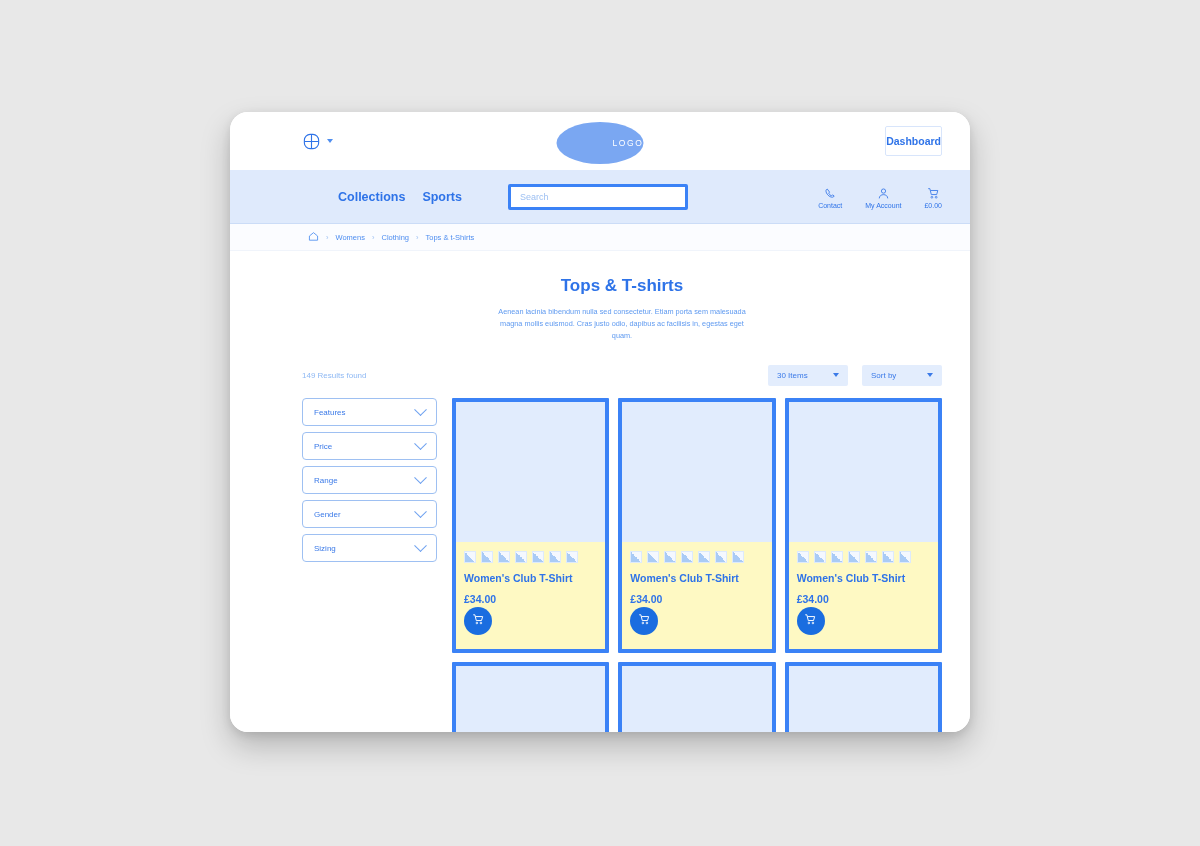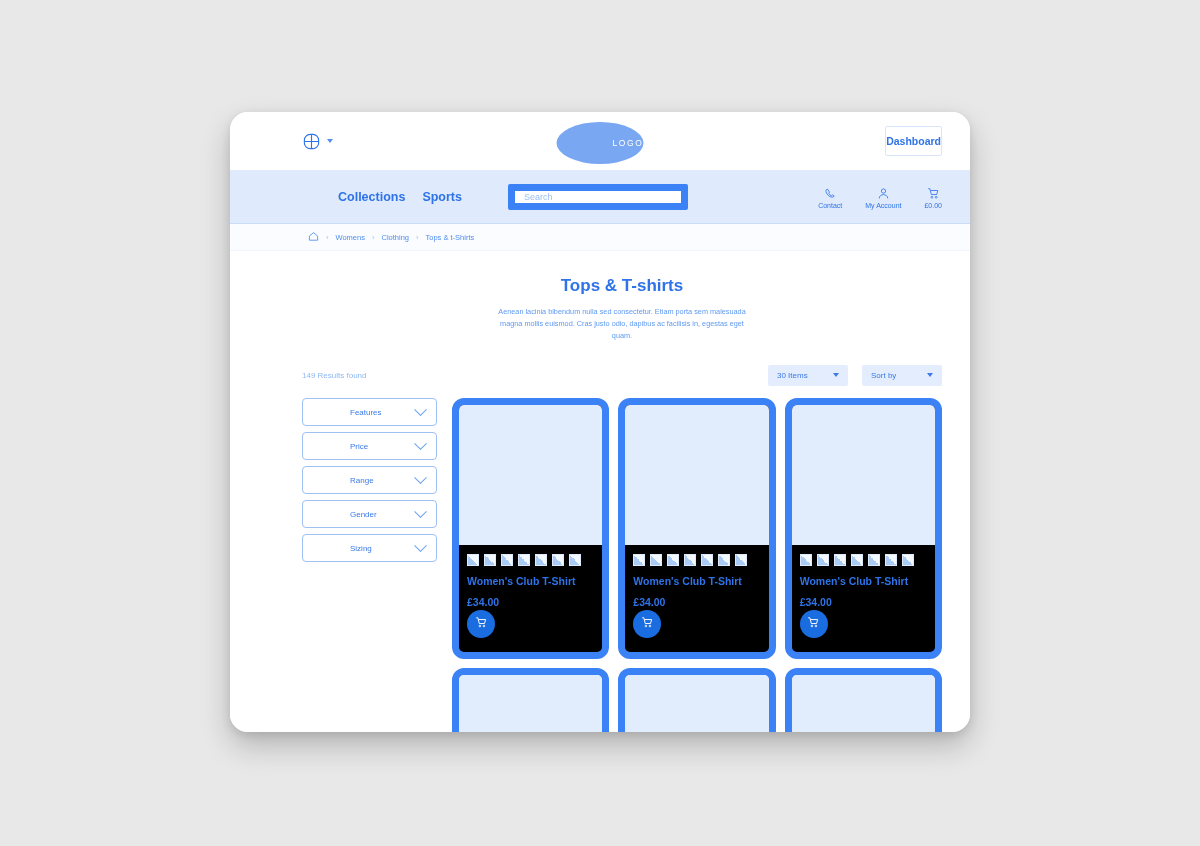--- a/index.html
+++ b/index.html
@@ -95,21 +95,21 @@
     color: #2e73e8;
     font-size: 12.5px;
     font-weight: 700;
     cursor: pointer;
     white-space: nowrap;
   }
   .search-wrap { margin-left: 46px; }
   .search-input {
     width: 180px;
     height: 26px;
-    border: 7px solid #3b82f6;
+    border: 3px solid #3b82f6;
     background: #ffffff;
     border-radius: 2px;
     padding: 0 9px;
     font-size: 9px;
     color: #3b7ae8;
     font-family: "Liberation Sans", sans-serif;
     outline: none;
   }
   .search-input::placeholder { color: #9ec0f2; }
 
@@ -223,40 +223,40 @@
     height: 28px;
     border: 1px solid #9ec0f2;
     border-radius: 4px;
     display: flex;
     align-items: center;
     padding: 0 11px;
     margin-bottom: 6px;
     cursor: pointer;
     background: #ffffff;
   }
-  .filter-label { color: #3b7ae8; font-size: 8px; margin-left: 36px; }
+  .filter-label { color: #3b7ae8; font-size: 8px; }
   .chevron-down {
     margin-left: auto;
     width: 9px; height: 9px;
     border-right: 1.3px solid #6fa2f0;
     border-bottom: 1.3px solid #6fa2f0;
     transform: rotate(45deg) translate(-2px,-2px);
   }
 
   
   .products-col { flex: 1; }
   .product-grid {
     display: grid;
     grid-template-columns: repeat(3, 1fr);
     gap: 9px;
   }
   .product-card {
-    background: #000000;
-    border: 7px solid #3b82f6;
-    border-radius: 12px;
+    background: #fef9c3;
+    border: 4px solid #3b82f6;
+    border-radius: 1px;
     overflow: hidden;
   }
   .product-image {
     height: 140px;
     background: #e1ecfd;
   }
   .product-info { padding: 9px 8px 14px; }
   .swatch-row { display: flex; gap: 5px; margin-bottom: 9px; }
   .swatch {
     width: 12px; height: 12px;

